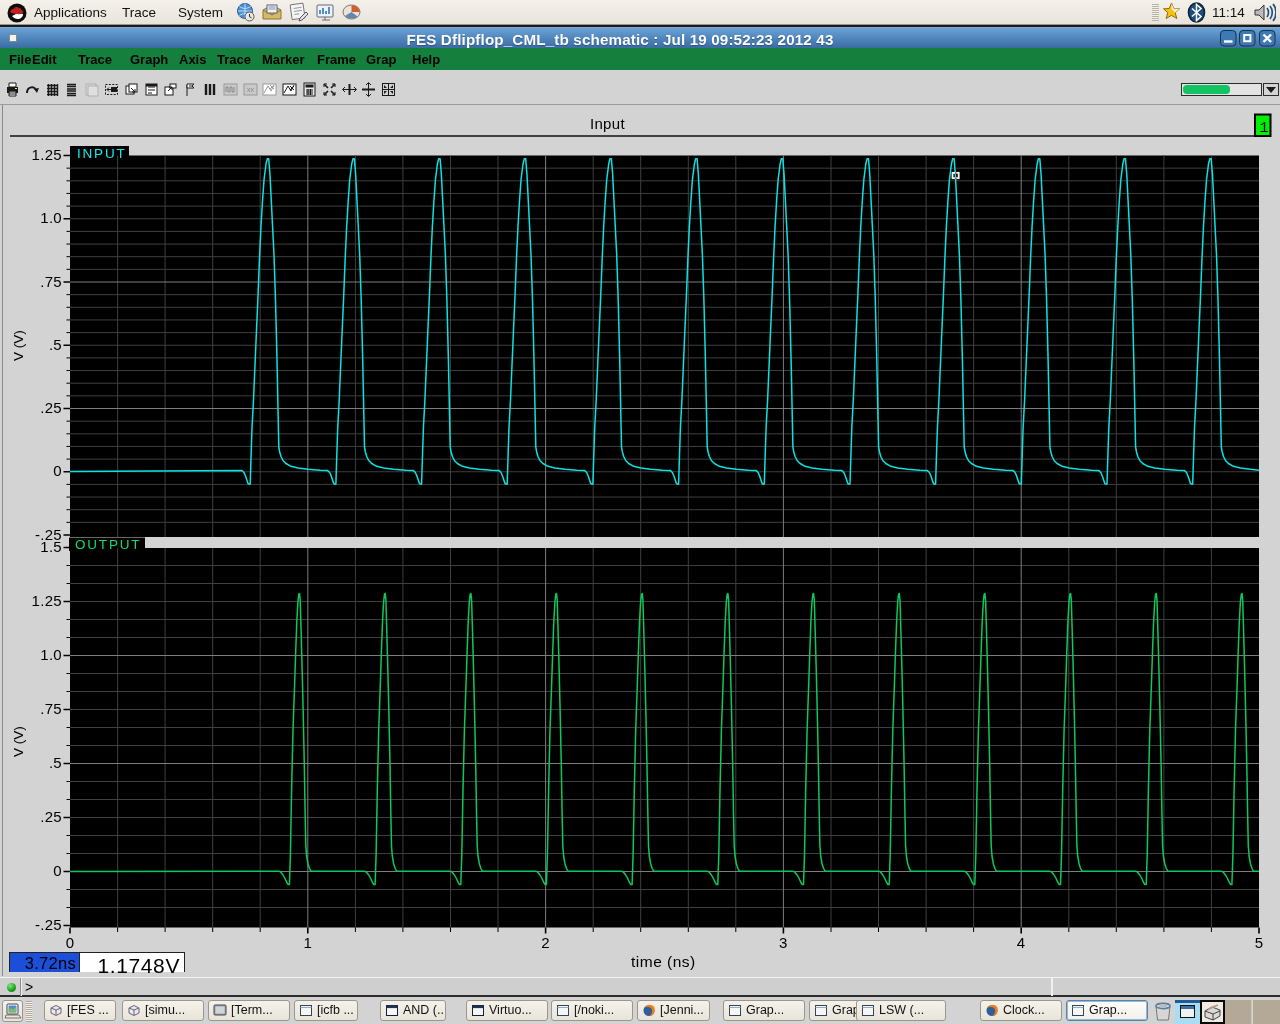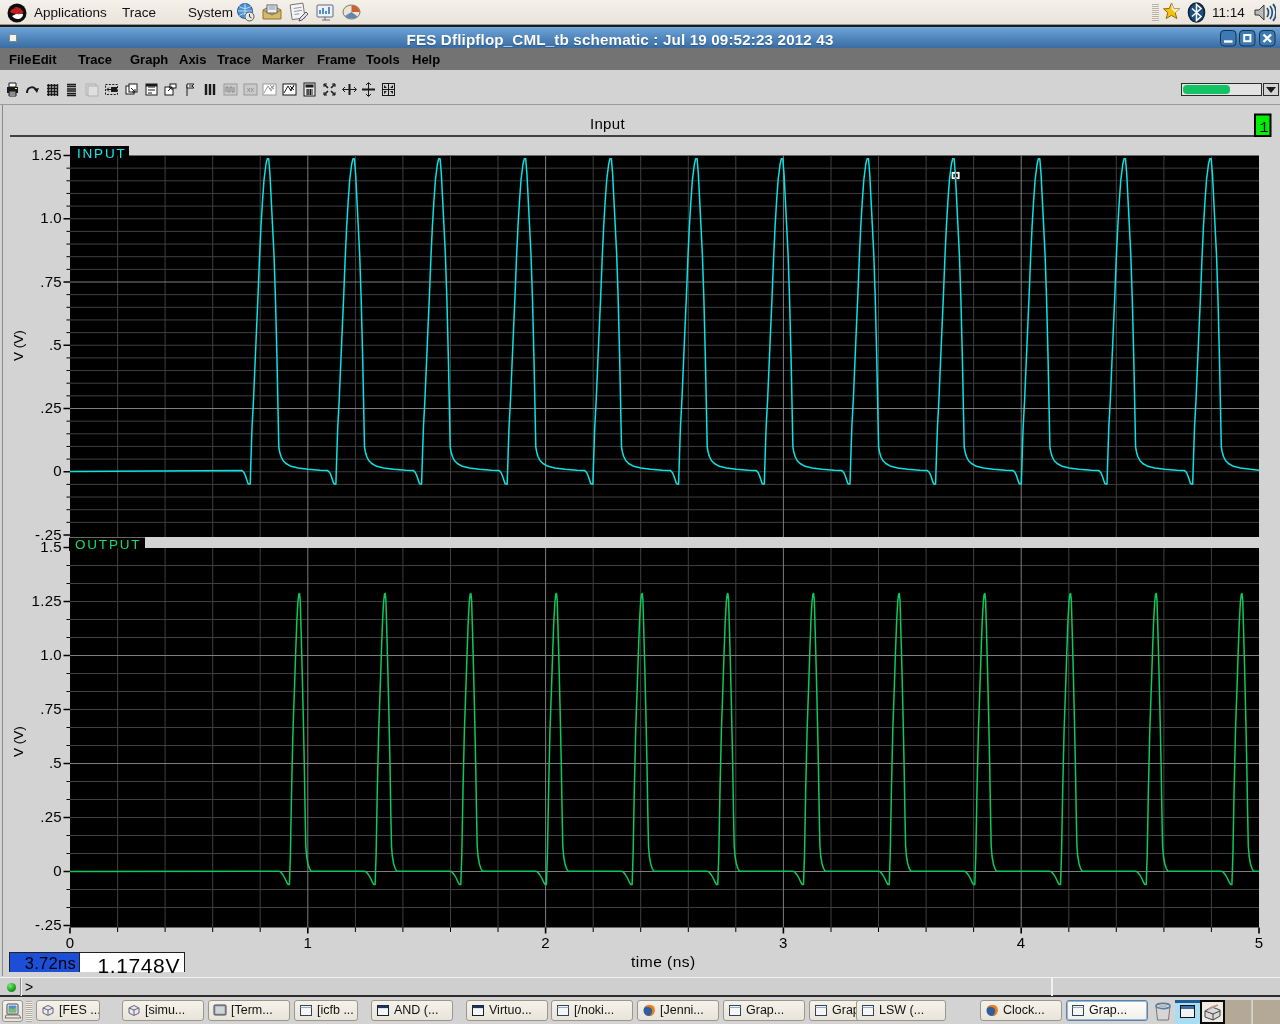--- a/index.html
+++ b/index.html
@@ -5,21 +5,21 @@
  font-family:"Liberation Sans",sans-serif;}
 .abs{position:absolute}
 #panel{position:absolute;left:0;top:0;width:1280px;height:25px;
  background:linear-gradient(#f4f1ea,#e9e5dc);border-bottom:1px solid #9a958a}
 #panelline{position:absolute;left:0;top:25px;width:1280px;height:2px;background:#1a1a1a}
 .pm{position:absolute;top:4.5px;font-size:13.5px;color:#111}
 #titlebar{position:absolute;left:0;top:27px;width:1280px;height:21px;
  background:linear-gradient(#6ba1d5,#4377ae 80%,#3b6da3);border-top:1px solid #7fa8d0;}
 #titletxt{position:absolute;left:0;width:1240px;top:2.5px;text-align:center;color:#fff;
  font-size:15.2px;letter-spacing:0.15px;font-weight:bold;text-shadow:0 1px 1px #2a567e}
-#menubar{position:absolute;left:0;top:48px;width:1280px;height:22px;background:#737373}
+#menubar{position:absolute;left:0;top:48px;width:1280px;height:22px;background:#15803d}
 .menu{position:absolute;top:4px;font-size:13px;font-weight:bold;color:#000}
 #win{position:absolute;left:0;top:48px;width:1280px;height:950px;background:#d3d3d3}
 .tbtn{position:absolute;top:1000px;height:21px;background:linear-gradient(#f5f2eb,#e8e4da);
  border:1px solid #9d9789;border-radius:3px;font-size:12.5px;color:#111;
  padding:2px 3px 0 22px;white-space:nowrap;overflow:hidden}
 .ticon{position:absolute;left:4px;top:3px;width:14px;height:13px}
 </style></head>
 <body>
 <div id="panel"></div>
 <div id="panelline"></div>
@@ -29,21 +29,21 @@
 <div id="win"></div>
 <div id="menubar">
 <div class="menu" style="left:9px">File</div>
 <div class="menu" style="left:32px">Edit</div>
 <div class="menu" style="left:78px">Trace</div>
 <div class="menu" style="left:130px">Graph</div>
 <div class="menu" style="left:179px">Axis</div>
 <div class="menu" style="left:217px">Trace</div>
 <div class="menu" style="left:262px">Marker</div>
 <div class="menu" style="left:317px">Frame</div>
-<div class="menu" style="left:366px">Tools</div>
+<div class="menu" style="left:366px">Grap</div>
 <div class="menu" style="left:412px">Help</div>
 </div>
 <svg class="abs" style="left:4px;top:81px" width="17" height="17" viewBox="0 0 17 17">
     <path d="M3 6h11v6H3z" fill="#1a1a1a"></path>
     <path d="M5 2h7v4H5zM5 10h7v5H5z" fill="#fff" stroke="#1a1a1a"></path>
     <path d="M5 11h7M5 13h7" stroke="#1a1a1a"></path>
     <rect x="11" y="7" width="2" height="1" fill="#ff0"></rect>
   </svg>
 <svg class="abs" style="left:24px;top:81px" width="17" height="17" viewBox="0 0 17 17">
     <path d="M3 12 C3 5 11 5 12 9" stroke="#1a1a1a" stroke-width="2" fill="none"></path>
@@ -199,21 +199,21 @@
 </div>
 <svg class="abs" style="left:7px;top:3px" width="20" height="20" viewBox="0 0 20 20">
 <circle cx="10" cy="10" r="9.5" fill="#0d0d0d"></circle>
 <path d="M5 13c2.5 3.5 7 4 9.5 1.5 1-1 1.5-2 1.5-3.5l-5-1z" fill="#fdfdfd"></path>
 <path d="M3 8.5C5 6 7 5.2 9.5 5.8l4.5 1c1.5.5 2.5 1.2 2.3 2.2-.2 1.3-2.5 2.3-5.8 2.1C6.8 10.9 3.8 10 3 8.5z" fill="#c21f1f"></path>
 <path d="M6.5 6.2c.5-1.5 2-2.4 3.7-2l2.5.7c1.2.4 1.8 1.3 1.5 2.5l-.4 1.3-7.5-1.6z" fill="#c21f1f"></path>
 <path d="M7.5 5.5l1.2.3M10.5 4.6l1.5.4" stroke="#7d1414" stroke-width="0.8"></path>
   </svg>
 <div class="pm" style="left:34px">Applications</div>
 <div class="pm" style="left:122px">Trace</div>
-<div class="pm" style="left:188px">System</div>
+<div class="pm" style="left:178px">System</div>
 <svg class="abs" style="left:235px;top:2px" width="21" height="21" viewBox="0 0 21 21">
 <circle cx="10" cy="9" r="7.5" fill="#4f8fd0" stroke="#2a5d96"></circle>
     <path d="M3 9h14M10 1.5v15M4.5 4.5c3 2.5 8 2.5 11 0M4.5 13.5c3-2.5 8-2.5 11 0" stroke="#bfe0ff" fill="none"></path>
 <circle cx="14.5" cy="14.5" r="4.5" fill="#e8e8e8" stroke="#555"></circle>
     <path d="M14.5 12v2.8l2 1" stroke="#333" fill="none"></path>
   </svg>
 <svg class="abs" style="left:261px;top:2px" width="22" height="21" viewBox="0 0 22 21">
 <path d="M2 8l9-5 9 5v9H2z" fill="#d8b96a" stroke="#8a7435"></path>
     <path d="M2 8l9 5 9-5" fill="none" stroke="#8a7435"></path>
 <rect x="6" y="3" width="10" height="8" fill="#eef3f8" stroke="#667"></rect>
@@ -260,49 +260,49 @@
 <path d="M43.5 4.5l7.5 7.5M51 4.5l-7.5 7.5" stroke="#fff" stroke-width="2.4"></path>
   </svg>
 <div class="abs" style="left:2px;top:1000px;width:21px;height:22px;background:linear-gradient(#f5f2eb,#e8e4da);border:1px solid #9d9789;border-radius:3px"></div>
 <svg class="abs" style="left:4px;top:1002px" width="18" height="18" viewBox="0 0 18 18">
 <path d="M2 13h13l2 3H1z" fill="#e8e6de" stroke="#555" stroke-width="0.8"></path>
 <rect x="3" y="2" width="11" height="10" rx="1" fill="#fff" stroke="#444"></rect>
 <rect x="4.5" y="3.5" width="8" height="7" fill="#4f8fd0"></rect>
 <path d="M4.5 8l2.5-2 2 1.5 3-2.5v5.5h-7.5z" fill="#7fba6a"></path>
   </svg>
 <div class="abs" style="left:26px;top:1001px;width:6px;height:21px;background:repeating-linear-gradient(#b0aa9e 0 1px,#f2efe8 1px 2px)"></div>
-<div class="tbtn" style="left:36px;width:64px"><svg class="ticon" viewBox="0 0 14 13">
+<div class="tbtn" style="left:44px;width:72px"><svg class="ticon" viewBox="0 0 14 13">
       <path d="M2 4l5-2.5L12 4v5l-5 2.5L2 9z" fill="#e8e8ee" stroke="#667"></path>
       <path d="M2 4l5 2v5M12 4l-5 2" stroke="#667" fill="none"></path>
     </svg>[FES ...</div>
 <div class="tbtn" style="left:122px;width:82px"><svg class="ticon" viewBox="0 0 14 13">
       <path d="M2 4l5-2.5L12 4v5l-5 2.5L2 9z" fill="#e8e8ee" stroke="#667"></path>
       <path d="M2 4l5 2v5M12 4l-5 2" stroke="#667" fill="none"></path>
     </svg>[simu...</div>
 <div class="tbtn" style="left:208px;width:82px"><svg class="ticon" viewBox="0 0 14 13">
       <rect x="1" y="1" width="12" height="10" rx="1" fill="#9aa" stroke="#445"></rect>
       <rect x="2.5" y="2.5" width="9" height="7" fill="#cfd6d6"></rect>
     </svg>[Term...</div>
 <div class="tbtn" style="left:294px;width:64px"><svg class="ticon" viewBox="0 0 14 13">
       <rect x="1.5" y="1.5" width="11" height="10" fill="#f4f6f8" stroke="#345"></rect>
       <path d="M1.5 3.5h11" stroke="#9ab"></path>
     </svg>[icfb ...</div>
-<div class="tbtn" style="left:371px;width:82px"><svg class="ticon" viewBox="0 0 14 13">
+<div class="tbtn" style="left:380px;width:66px"><svg class="ticon" viewBox="0 0 14 13">
       <rect x="1.5" y="1.5" width="11" height="10" fill="#f4f6f8" stroke="#123"></rect>
       <rect x="1.5" y="1.5" width="11" height="2.6" fill="#235"></rect>
     </svg>AND (...</div>
 <div class="tbtn" style="left:466px;width:82px"><svg class="ticon" viewBox="0 0 14 13">
       <rect x="1.5" y="1.5" width="11" height="10" fill="#f4f6f8" stroke="#123"></rect>
       <rect x="1.5" y="1.5" width="11" height="2.6" fill="#235"></rect>
     </svg>Virtuo...</div>
 <div class="tbtn" style="left:551px;width:82px"><svg class="ticon" viewBox="0 0 14 13">
       <rect x="1.5" y="1.5" width="11" height="10" fill="#f4f6f8" stroke="#345"></rect>
       <path d="M1.5 3.5h11" stroke="#9ab"></path>
     </svg>[/noki...</div>
-<div class="tbtn" style="left:637px;width:82px"><svg class="ticon" viewBox="0 0 14 13">
+<div class="tbtn" style="left:637px;width:73px"><svg class="ticon" viewBox="0 0 14 13">
       <circle cx="7" cy="6.5" r="5.5" fill="#2e5e9e"></circle>
       <path d="M7 .8a5.7 5.7 0 0 1 5.7 5.7c0 3.2-2.6 5.7-5.7 5.7 2.8-1.5 3.6-4.4 2.9-6.6-.5-1.6-1.8-2.6-3.9-2.7-1.4-.1-2.5.4-3.3 1.3C3.9 2 5.3.8 7 .8z" fill="#ef7d1a"></path>
       <path d="M12.7 6.5c0-3.1-2.5-5.7-5.7-5.7 1.8-.4 4.4.2 5.4 2.2.5 1 .6 2.3.3 3.5z" fill="#f5a623"></path>
     </svg>[Jenni...</div>
 <div class="tbtn" style="left:723px;width:82px"><svg class="ticon" viewBox="0 0 14 13">
       <rect x="1.5" y="1.5" width="11" height="10" fill="#f4f6f8" stroke="#345"></rect>
       <path d="M1.5 3.5h11" stroke="#9ab"></path>
     </svg>Grap...</div>
 <div class="tbtn" style="left:809px;width:82px"><svg class="ticon" viewBox="0 0 14 13">
       <rect x="1.5" y="1.5" width="11" height="10" fill="#f4f6f8" stroke="#345"></rect>

